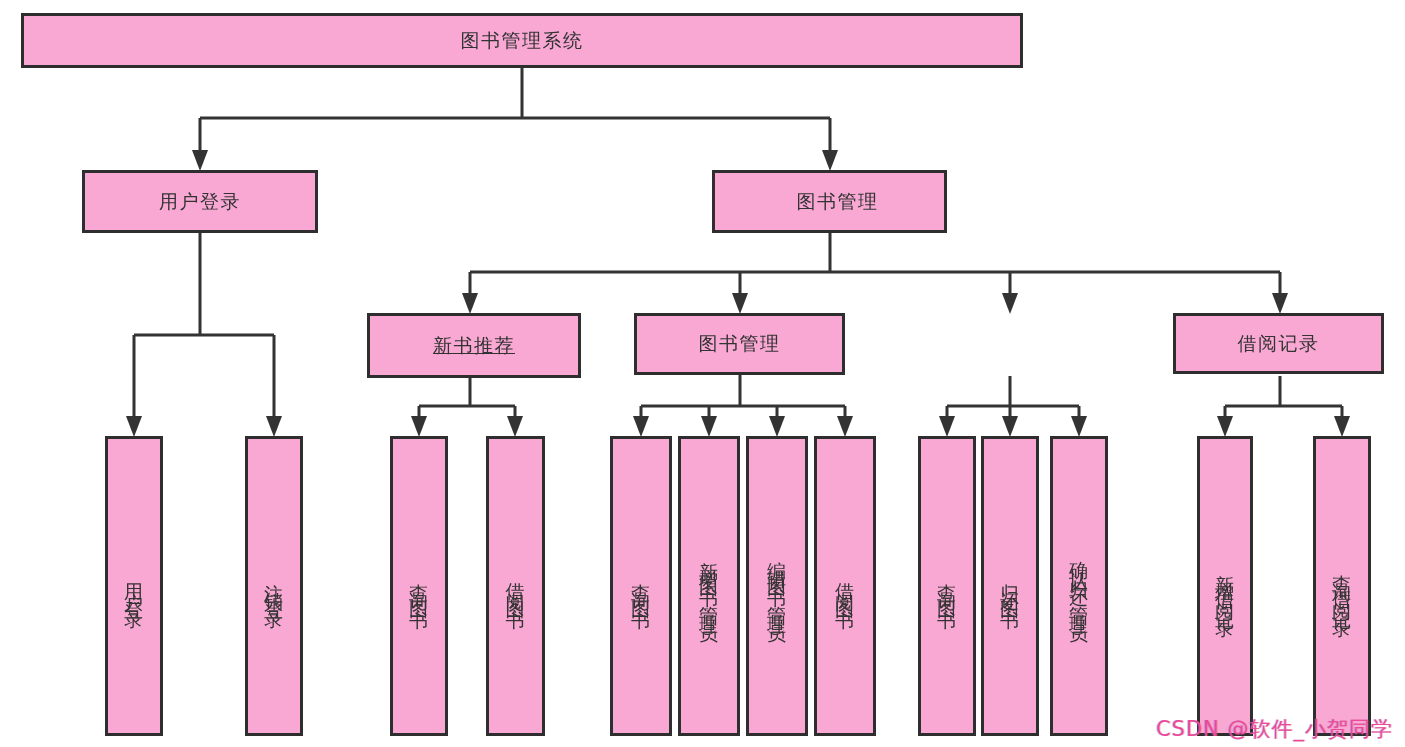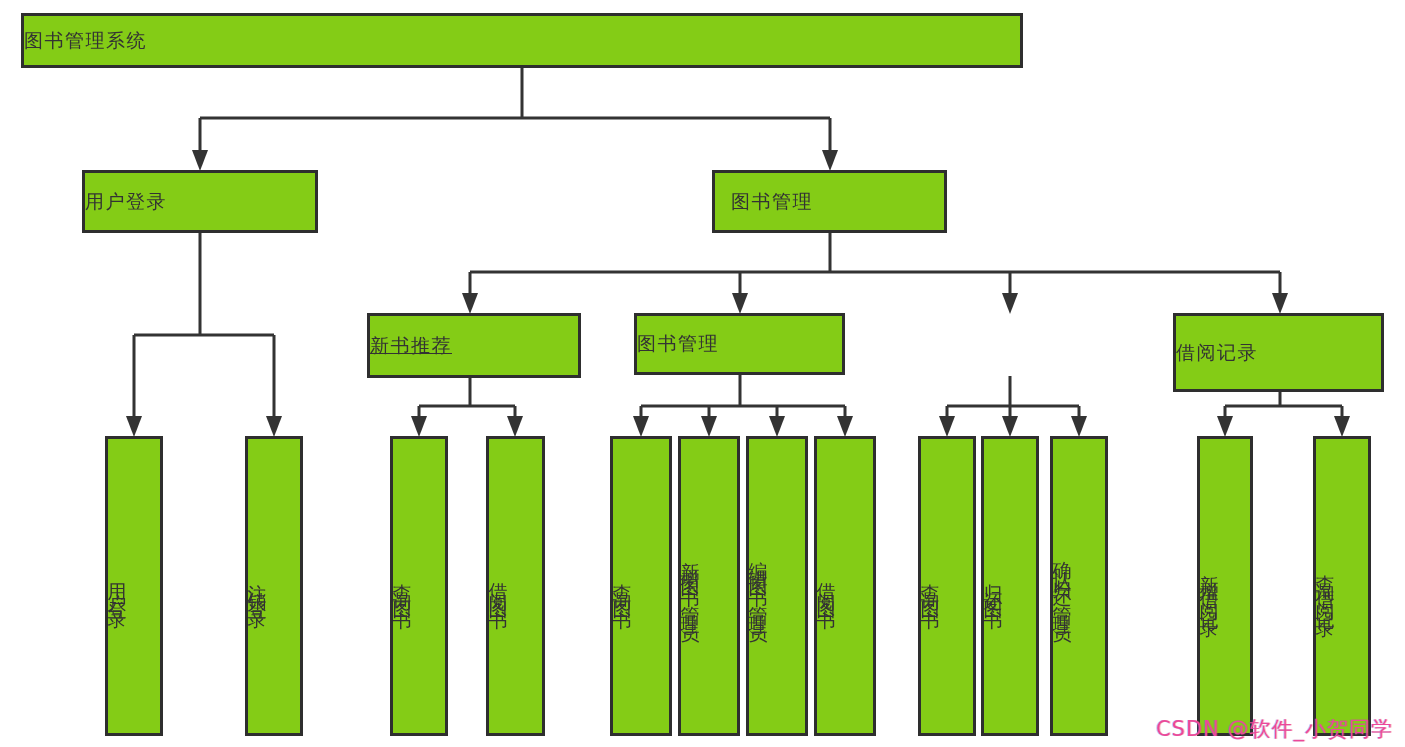--- a/index.html
+++ b/index.html
@@ -9,41 +9,41 @@
     width: 1405px;
     height: 747px;
     background: #ffffff;
     overflow: hidden;
   }
   svg.wires { position: absolute; left: 0; top: 0; width: 1405px; height: 747px; }
   .node {
     position: absolute;
     box-sizing: border-box;
     border: 3px solid #2e2e2e;
-    background: #84cc16;
+    background: #f9a8d4;
     display: flex;
     align-items: center;
-    justify-content: flex-start;
+    justify-content: center;
     color: #333333;
   }
   .h-node { font-size: 19px; letter-spacing: 1.5px; white-space: nowrap; }
   .v-node .vtext {
     writing-mode: vertical-rl;
     letter-spacing: 9px;
     font-size: 19px;
     line-height: 1;
   }
   
   .n-root            { left: 21px;   top: 13px;  width: 1002px; height: 55px; }
   .n-user-login      { left: 82px;   top: 170px; width: 236px;  height: 63px; }
   .n-book-mgmt       { left: 712px;  top: 170px; width: 235px;  height: 63px; padding-left: 16px; }
   .n-new-book-rec    { left: 367px;  top: 313px; width: 214px;  height: 65px; text-decoration: underline; }
   .n-book-borrow     { left: 634px;  top: 313px; width: 211px;  height: 62px; }
   .n-current-borrow  { left: 902px;  top: 313px; width: 215px;  height: 63px; }
-  .n-borrow-record   { left: 1173px; top: 313px; width: 211px;  height: 79px; }
+  .n-borrow-record   { left: 1173px; top: 313px; width: 211px;  height: 61px; }
   .leaf { top: 436px; height: 300px; }
   .l-ul-login    { left: 105px;  width: 58px; }
   .l-ul-logout   { left: 245px;  width: 58px; }
   .l-nb-query    { left: 390px;  width: 58px; }
   .l-nb-borrow   { left: 486px;  width: 59px; }
   .l-bb-query    { left: 610px;  width: 62px; }
   .l-bb-add      { left: 678px;  width: 62px; }
   .l-bb-edit     { left: 746px;  width: 62px; }
   .l-bb-borrow   { left: 814px;  width: 62px; }
   .l-cb-query    { left: 918px;  width: 58px; }

